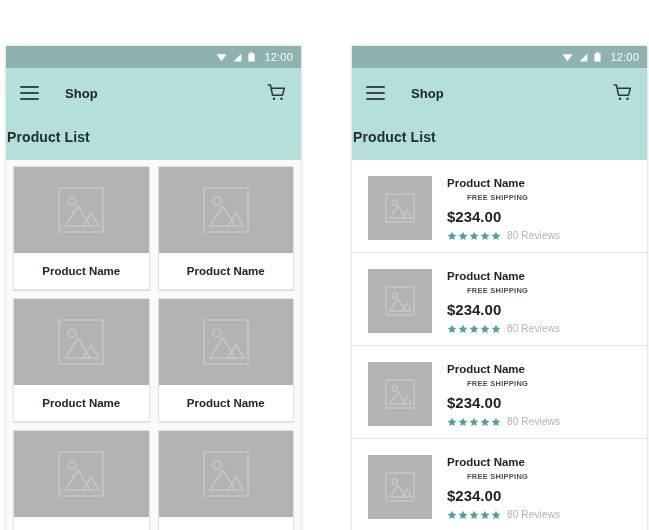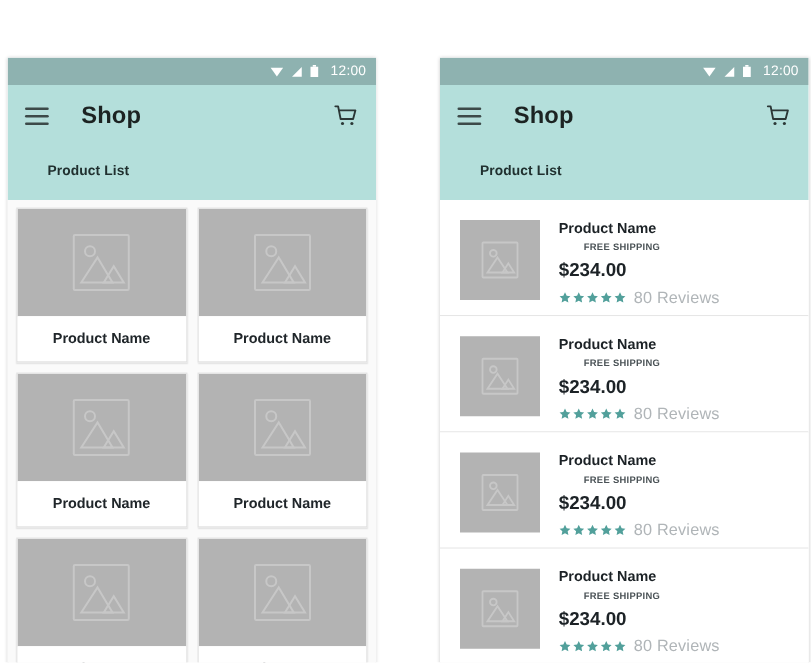--- a/index.html
+++ b/index.html
@@ -84,34 +84,34 @@
   }
   .menu-icon span {
     display: block;
     height: 2px;
     width: 100%;
     background: #3c4a49;
     border-radius: 1px;
   }
   .appbar-title {
     margin-left: 26px;
-    font-size: 19px;
+    font-size: 13px;
     font-weight: bold;
     color: #1c2322;
     flex: 1 1 auto;
     letter-spacing: 0.1px;
   }
   .cart-icon { flex: 0 0 auto; cursor: pointer; }
   .appbar-sub {
     height: 42px;
     display: flex;
     align-items: center;
-    padding: 0 14px 4px 32px;
+    padding: 0 14px 4px 1px;
     box-sizing: border-box;
-    font-size: 11px;
+    font-size: 14px;
     font-weight: bold;
     color: #20302f;
     letter-spacing: 0.1px;
   }
 
   
   .grid-body {
     position: absolute;
     left: 0; right: 0;
     top: 114px;
@@ -206,21 +206,21 @@
     color: #1c2226;
     margin-top: 6px;
   }
   .li-rating {
     display: flex;
     align-items: center;
     margin-top: 5px;
   }
   .stars { display: flex; gap: 1px; }
   .li-reviews {
-    font-size: 13px;
+    font-size: 10px;
     color: #b0b5b8;
     margin-left: 6px;
     letter-spacing: 0.15px;
   }
 
   
   .navbar {
     position: absolute;
     left: 0; right: 0; bottom: 0;
     height: 46px;

